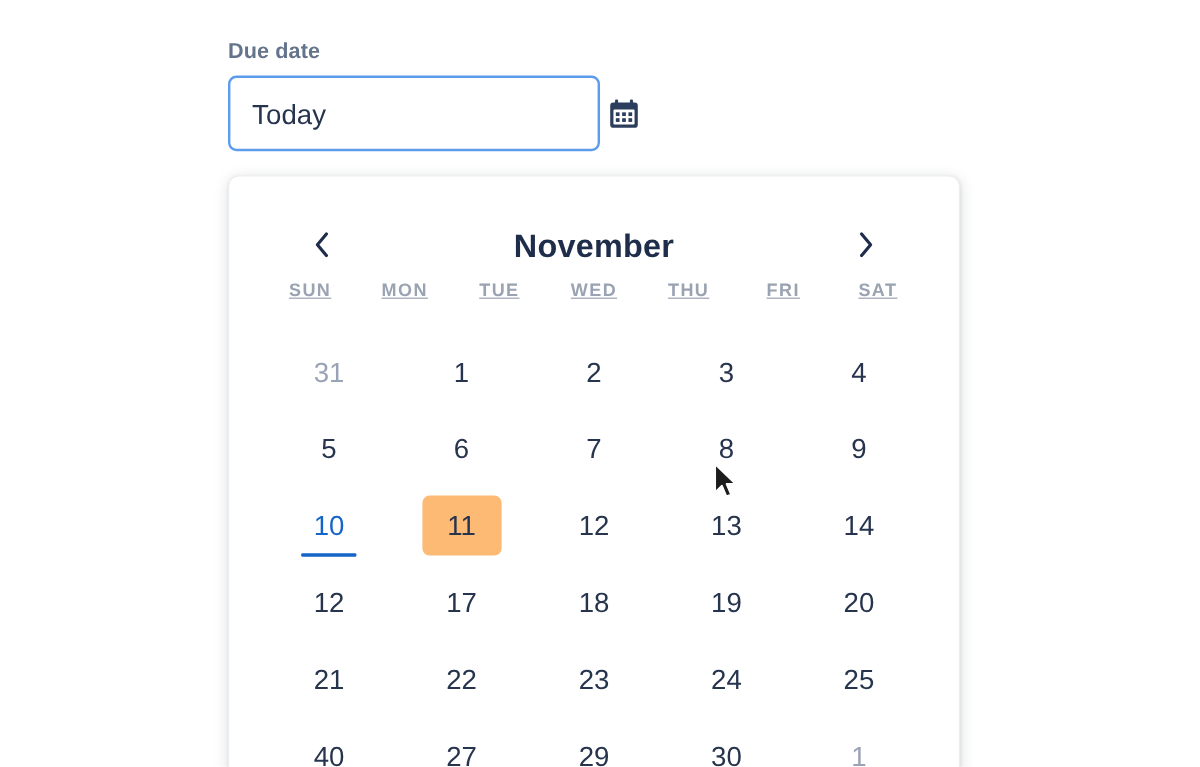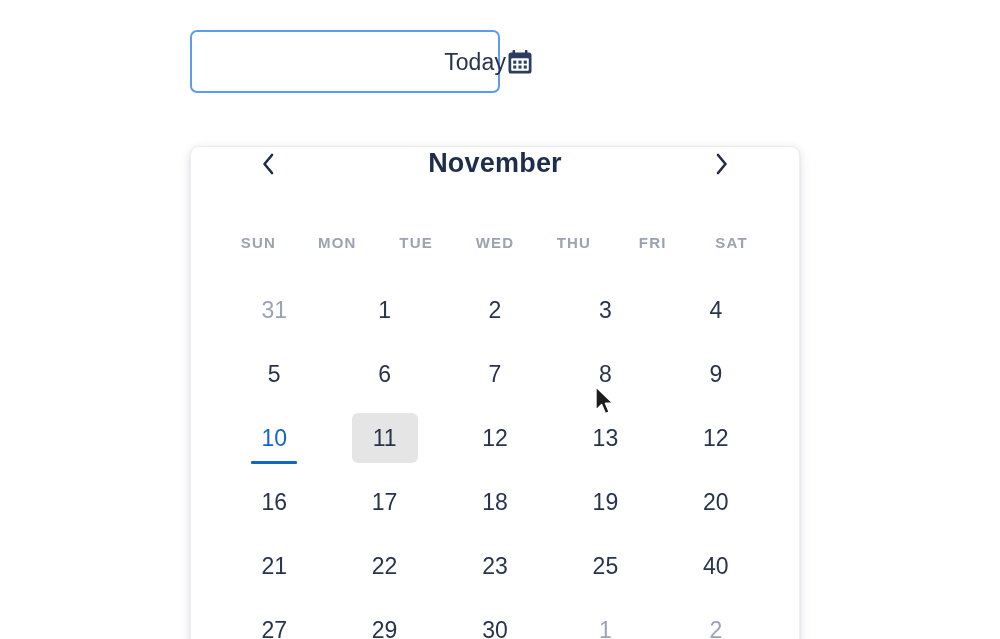--- a/index.html
+++ b/index.html
@@ -52,21 +52,20 @@
     flex: 1;
     font-size: 23px;
     color: #27344d;
     line-height: 28px;
     letter-spacing: 0.1px;
     background: transparent;
     border: none;
     outline: none;
     font-family: "Liberation Sans", sans-serif;
     padding: 0;
-    text-align: right;
   }
 
   .cal-icon {
     width: 28px;
     height: 28px;
     flex: 0 0 28px;
     display: block;
   }
 
   
@@ -80,21 +79,21 @@
     border-radius: 9px;
     border: 1px solid #eceef1;
     box-shadow: 0 3px 12px rgba(18, 28, 45, 0.13), 0 1px 3px rgba(18,28,45,0.08);
     overflow: hidden;
   }
 
   .cal-header {
     position: relative;
     height: 74px;
     display: flex;
-    align-items: flex-start;
+    align-items: flex-end;
     justify-content: space-between;
     padding: 0 60px;
   }
 
   .nav-btn {
     width: 34px;
     height: 34px;
     display: flex;
     align-items: center;
     justify-content: center;
@@ -125,20 +124,21 @@
     align-items: center;
   }
 
   .weekday-cell {
     text-align: center;
     font-size: 15px;
     font-weight: bold;
     color: #9aa3b2;
     letter-spacing: 1.2px;
     line-height: 20px;
+    text-decoration: underline;
   }
 
   .days-grid {
     display: grid;
     grid-template-columns: repeat(5, 1fr);
     grid-auto-rows: 64px;
     padding: 13px 28px 0 28px;
   }
 
   .day-cell {
@@ -158,21 +158,21 @@
     align-items: center;
     justify-content: center;
     border-radius: 6px;
     font-size: 23px;
     color: #27344d;
     line-height: 28px;
   }
 
   .day-cell.muted .day-inner { color: #9aa3b5; }
 
-  .day-cell.hovered .day-inner { background: #e5e5e5; text-align: right; }
+  .day-cell.hovered .day-inner { background: #fdba74; text-align: right; }
 
   .day-cell.today .day-inner {
     color: #1565c8;
     font-weight: normal;
   }
 
   .day-cell.today .day-inner::after {
     content: "";
     position: absolute;
     left: 50%;
@@ -194,20 +194,21 @@
     pointer-events: none;
     z-index: 50;
   }
 </style>
 </head>
 <body>
 
 <div id="root">
 
   <div class="field-group">
+    <div class="field-label">Due date</div>
 
     <div class="date-input-wrap">
       <input class="date-input-value" type="text" value="Today" style="">
       <span class="cal-icon-holder">
         <svg class="cal-icon" viewBox="0 0 28 28" xmlns="http://www.w3.org/2000/svg">
           <rect x="6.5" y="2" width="2.6" height="4.5" rx="1" fill="#2c3e5d"></rect>
           <rect x="18.9" y="2" width="2.6" height="4.5" rx="1" fill="#2c3e5d"></rect>
           <rect x="2.5" y="4.5" width="23" height="21" rx="2.6" fill="#2c3e5d"></rect>
           <rect x="5.2" y="10.2" width="17.6" height="12.6" rx="1" fill="#ffffff"></rect>
           <rect x="7.2" y="12.6" width="3.1" height="3.1" fill="#2c3e5d"></rect>
@@ -290,45 +291,48 @@
         <div class="day-cell hovered">
           <div class="day-inner">11</div>
         </div>
         <div class="day-cell">
           <div class="day-inner">12</div>
         </div>
         <div class="day-cell">
           <div class="day-inner">13</div>
         </div>
         <div class="day-cell">
+          <div class="day-inner">14</div>
+        </div>
+        <div class="day-cell">
           <div class="day-inner">12</div>
         </div>
         <div class="day-cell">
-          <div class="day-inner">16</div>
-        </div>
-        <div class="day-cell">
           <div class="day-inner">17</div>
         </div>
         <div class="day-cell">
           <div class="day-inner">18</div>
         </div>
         <div class="day-cell">
           <div class="day-inner">19</div>
         </div>
         <div class="day-cell">
           <div class="day-inner">20</div>
         </div>
         <div class="day-cell">
           <div class="day-inner">21</div>
         </div>
         <div class="day-cell">
           <div class="day-inner">22</div>
         </div>
         <div class="day-cell">
           <div class="day-inner">23</div>
+        </div>
+        <div class="day-cell">
+          <div class="day-inner">24</div>
         </div>
         <div class="day-cell">
           <div class="day-inner">25</div>
         </div>
         <div class="day-cell">
           <div class="day-inner">40</div>
         </div>
         <div class="day-cell">
           <div class="day-inner">27</div>
         </div>

